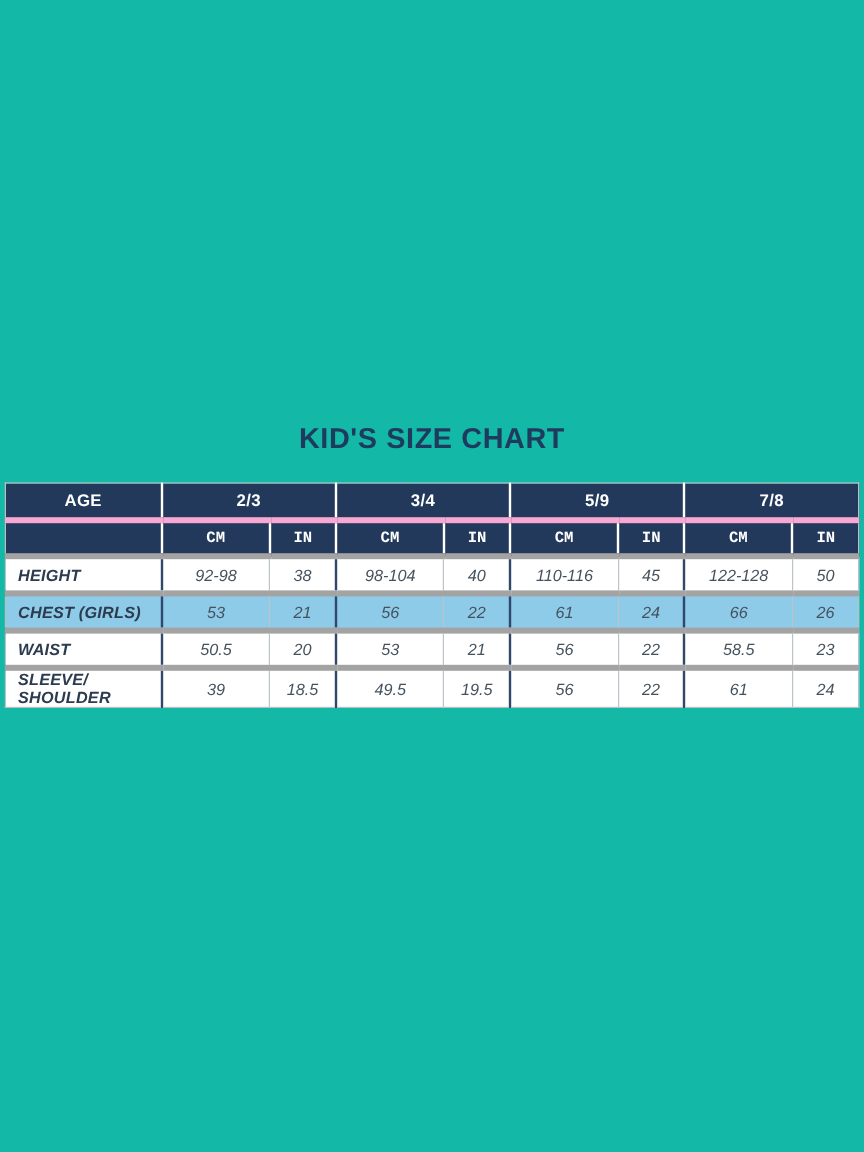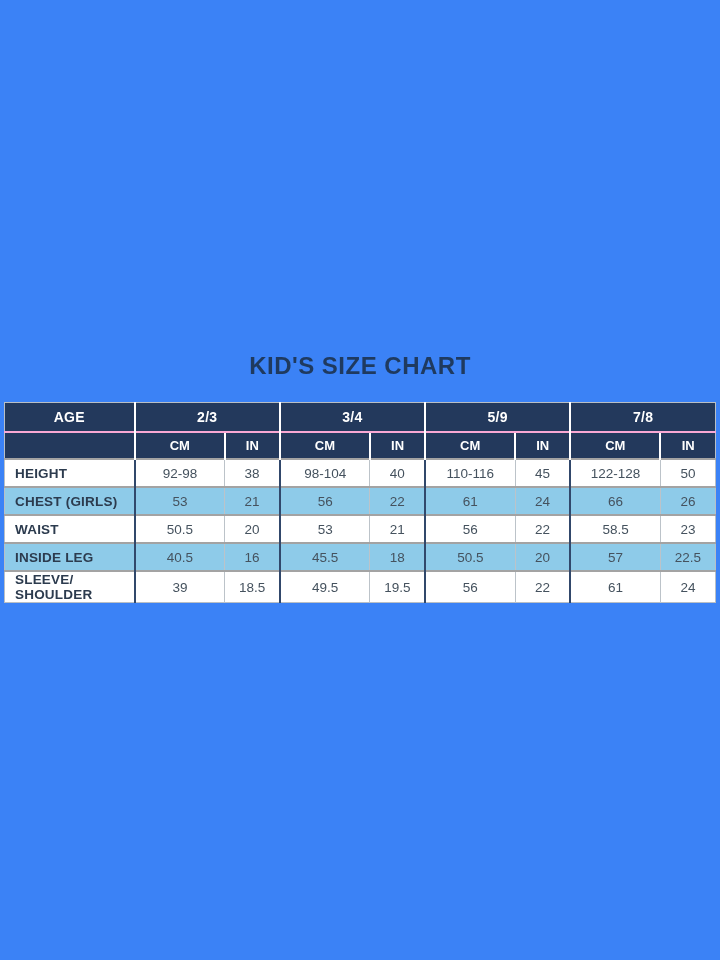--- a/index.html
+++ b/index.html
@@ -8,21 +8,21 @@
     background: #ffffff;
     width: 720px;
     height: 960px;
     font-family: "Liberation Sans", sans-serif;
   }
   .page {
     width: 720px;
     height: 960px;
     box-sizing: border-box;
     padding-top: 352px;
-    background: #3b82f6;
+    background: #14b8a6;
   }
   .chart-title {
     margin: 0 0 22px 0;
     text-align: center;
     font-size: 24px;
     font-weight: bold;
     letter-spacing: 0.5px;
     color: #1f3a5f;
   }
   table.size-chart {
@@ -44,32 +44,34 @@
     padding: 0;
   }
   tr.age-row th {
     height: 28px;
     font-size: 14px;
     letter-spacing: 0.3px;
   }
   tr.unit-row th {
     height: 25px;
     font-size: 13px;
-    border-top: 2px solid #f9a8d4;
+    border-top: 5px solid #f9a8d4;
+    font-family: Liberation Mono, monospace;
   }
   th + th { border-left: 2px solid #ffffff; }
 
   td {
     height: 26px;
     font-size: 13.5px;
     text-align: center;
     color: #45525e;
     padding: 0;
-    border-top: 2px solid #a3a3a3;
+    border-top: 5px solid #a3a3a3;
     background: #ffffff;
+    font-style: italic;
   }
   tr.highlight td { background: #8ecbe9; }
   td.row-label {
     text-align: left;
     padding-left: 10px;
     font-weight: 600;
     font-size: 13.5px;
     color: #2c3b4e;
     letter-spacing: 0.2px;
   }
@@ -144,31 +146,20 @@
         <td class="row-label">WAIST</td>
         <td class="g">50.5</td>
         <td class="i">20</td>
         <td class="g">53</td>
         <td class="i">21</td>
         <td class="g">56</td>
         <td class="i">22</td>
         <td class="g">58.5</td>
         <td class="i">23</td>
       </tr>
-      <tr class="highlight">
-        <td class="row-label">INSIDE LEG</td>
-        <td class="g">40.5</td>
-        <td class="i">16</td>
-        <td class="g">45.5</td>
-        <td class="i">18</td>
-        <td class="g">50.5</td>
-        <td class="i">20</td>
-        <td class="g">57</td>
-        <td class="i">22.5</td>
-      </tr>
       <tr>
         <td class="row-label">SLEEVE/ SHOULDER</td>
         <td class="g">39</td>
         <td class="i">18.5</td>
         <td class="g">49.5</td>
         <td class="i">19.5</td>
         <td class="g">56</td>
         <td class="i">22</td>
         <td class="g">61</td>
         <td class="i">24</td>

